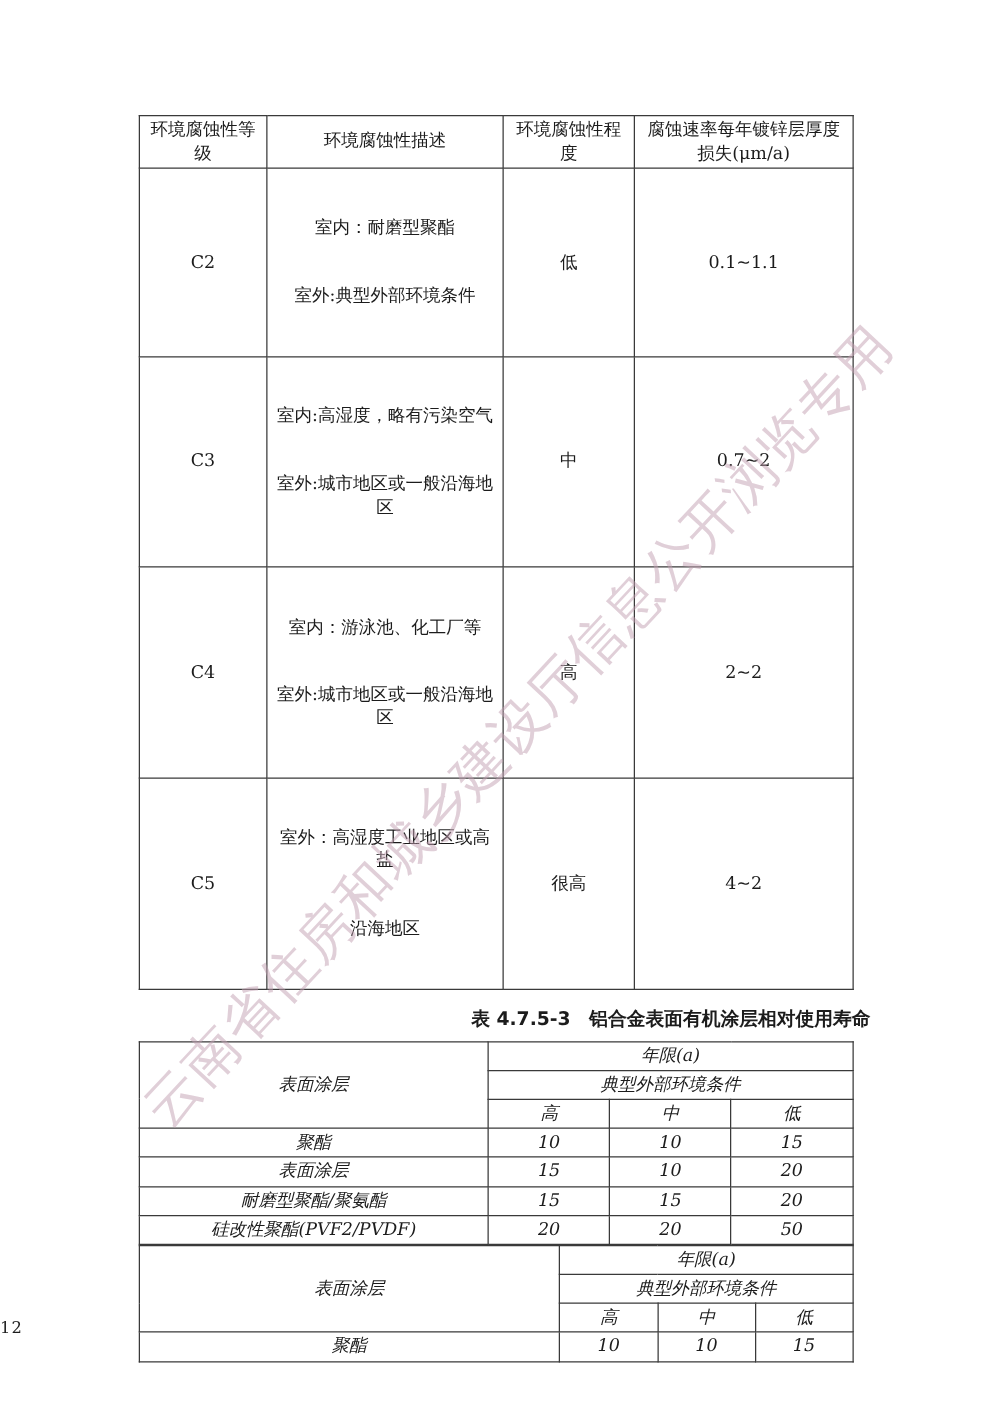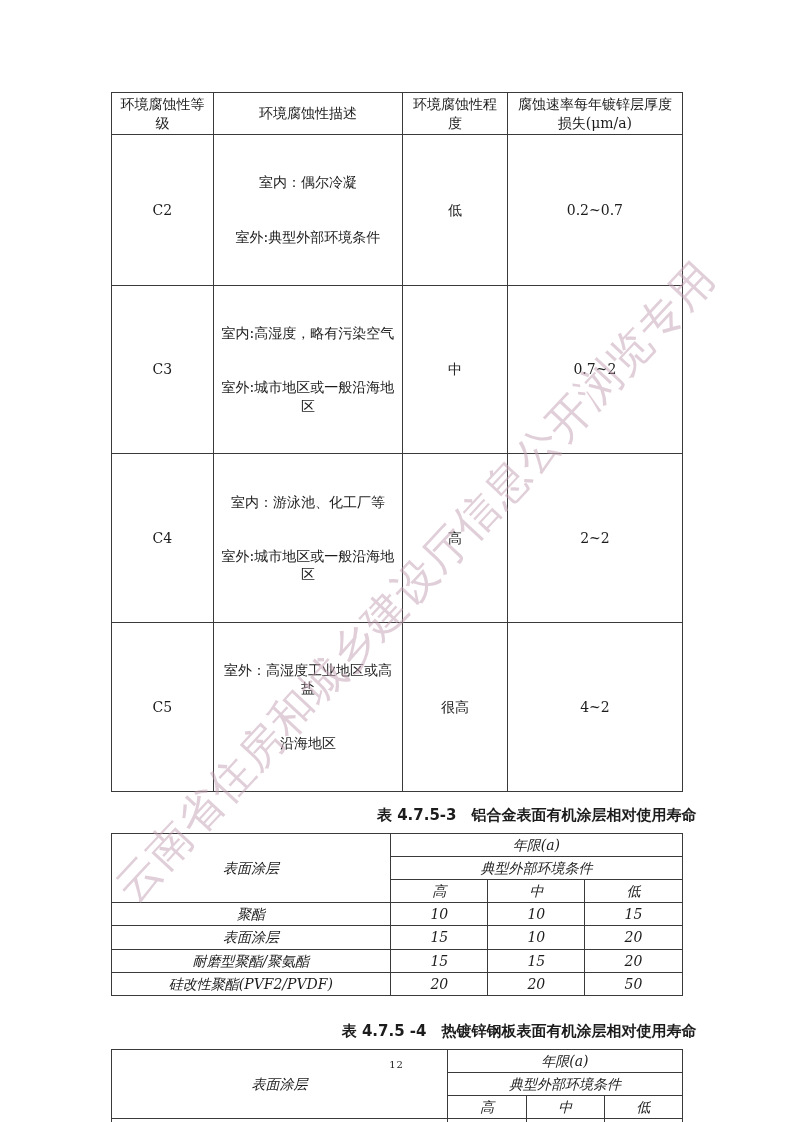--- a/index.html
+++ b/index.html
@@ -21,22 +21,22 @@
   }
   .tbl1 td { height:42px; font-size:14px; }
   .tbl1 tr.short td { height:38px; }
   .tbl-title {
     text-align:right; font-weight:bold; font-size:15px;
     margin:14px 0 8px 0; white-space:pre-wrap;
     font-family:"DejaVu Sans","Liberation Sans",sans-serif;
   }
   .tbl-mid td { height:23px;font-style:italic; }
   .pagenum {
-    position:absolute; left:0; right:0; bottom:52px; text-align:center;
-    font-size:10px; letter-spacing:1px;
+    position:absolute; left:0; right:0; bottom:52px; text-align:left;
+    font-size:13px; letter-spacing:1px;
   }
   .watermark {
     position:absolute; left:-5px; top:568px; width:810px; height:60px;
     text-align:center; font-size:44px; letter-spacing:1px; line-height:60px;
     transform:rotate(-47deg); transform-origin:center center;
     pointer-events:none; white-space:nowrap; opacity:0.5; z-index:5;
     font-family:"DejaVu Serif","Liberation Serif",serif;
   }
   .gap-lg { margin-top:26px; }
 </style>
@@ -59,25 +59,25 @@
       <tbody>
         <tr>
           <td>环境腐蚀性等级</td>
           <td>环境腐蚀性描述</td>
           <td>环境腐蚀性程度</td>
           <td>腐蚀速率每年镀锌层厚度损失(μm/a)</td>
         </tr>
         <tr>
           <td>C2</td>
           <td>
-            <div>室内：偶尔冷凝</div>
+            <div>室内：耐磨型聚酯</div>
             <div>室外:典型外部环境条件</div>
           </td>
           <td>低</td>
-          <td>0.2~0.7</td>
+          <td>0.1~1.1</td>
         </tr>
         <tr>
           <td>C3</td>
           <td>
             <div>室内:高湿度，略有污染空气</div>
             <div>室外:城市地区或一般沿海地区</div>
           </td>
           <td>中</td>
           <td>0.7~2</td>
         </tr>
@@ -143,21 +143,20 @@
         </tr>
         <tr>
           <td>硅改性聚酯(PVF2/PVDF)</td>
           <td>20</td>
           <td>20</td>
           <td>50</td>
         </tr>
       </tbody>
     </table>
 
-    <div class="tbl-title gap-lg">表 4.7.5 -4　热镀锌钢板表面有机涂层相对使用寿命</div>
     <table class="tbl tbl-mid">
       <colgroup>
           <col style="width:59%">
           <col style="width:13.7%">
           <col style="width:13.7%">
           <col style="width:13.6%">
         </colgroup>
       <tbody>
         <tr>
           <td rowspan="3">表面涂层</td>

